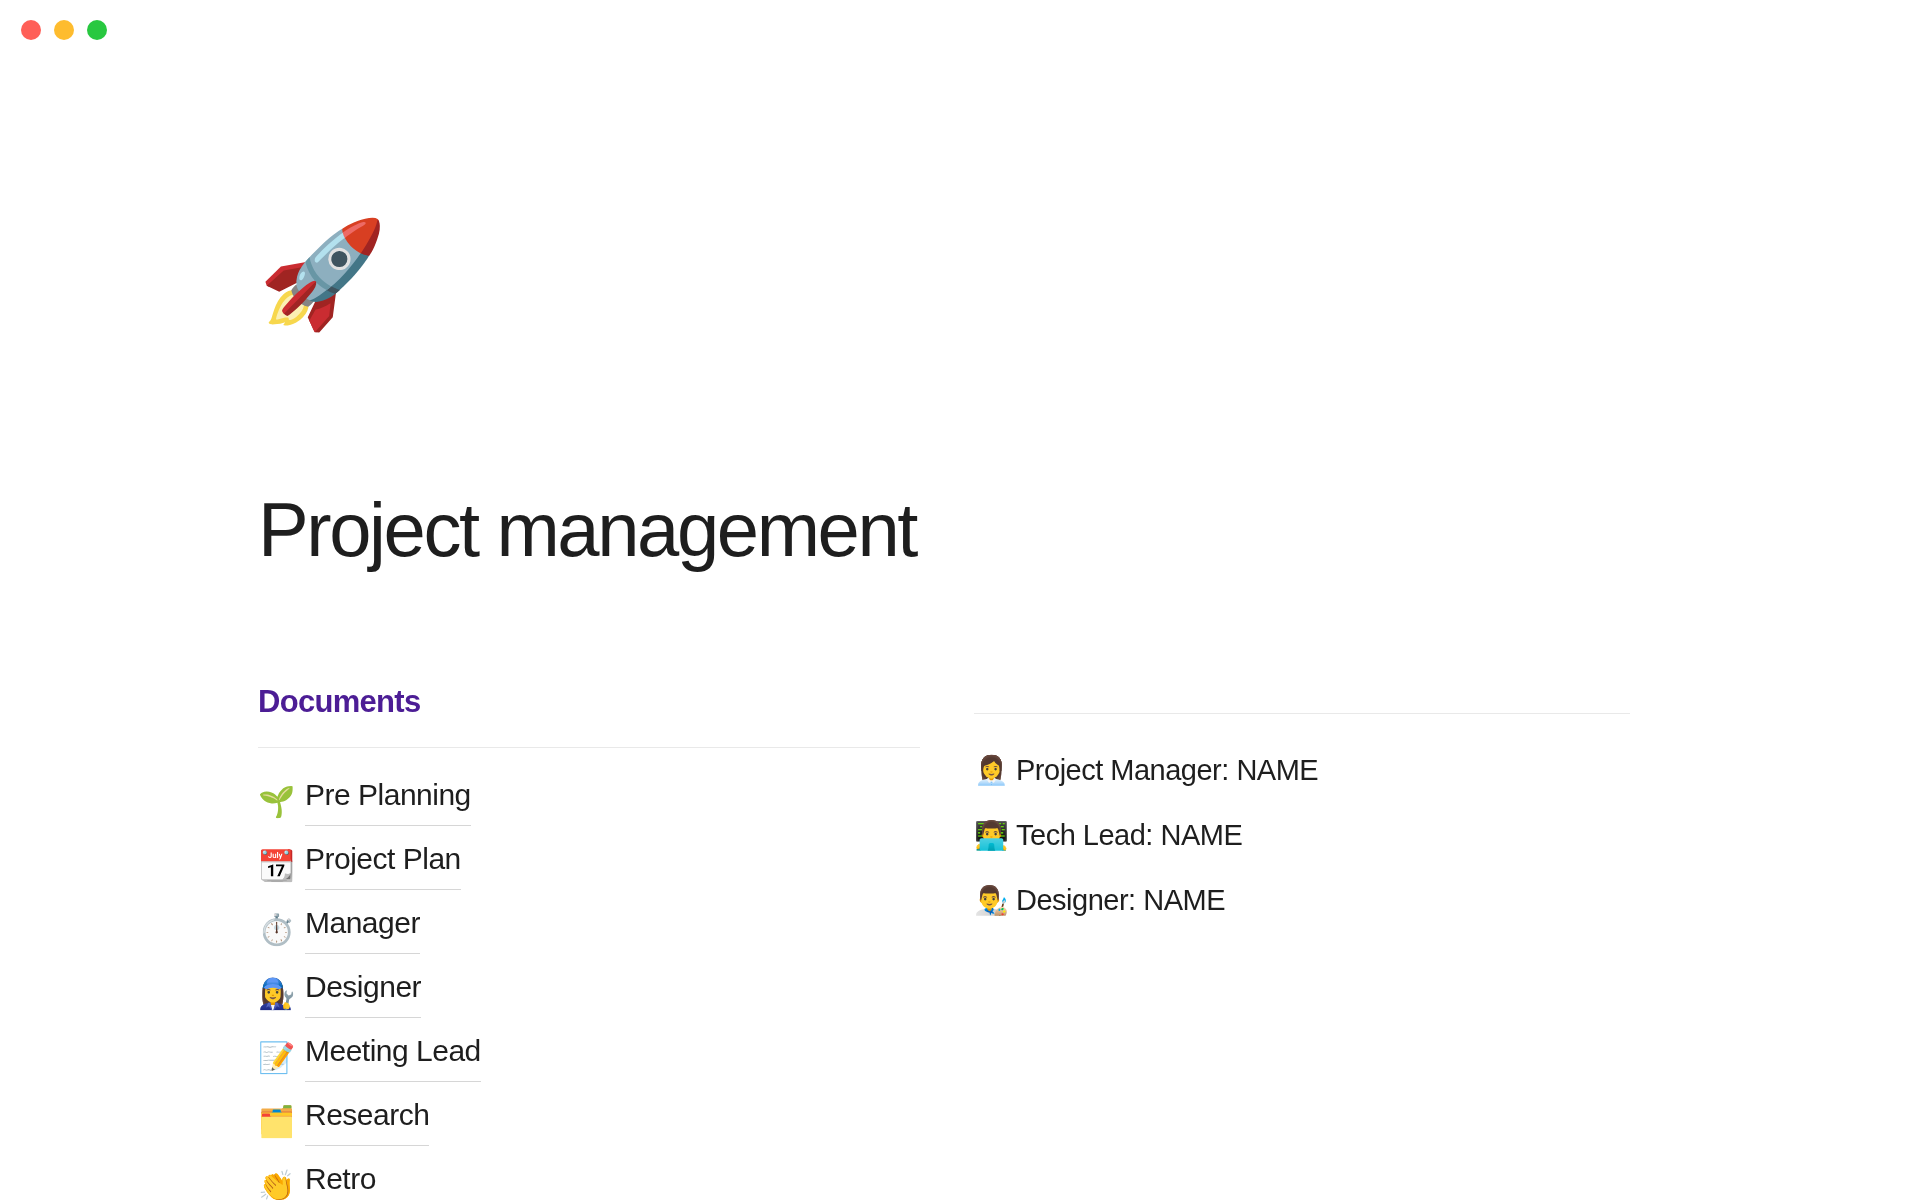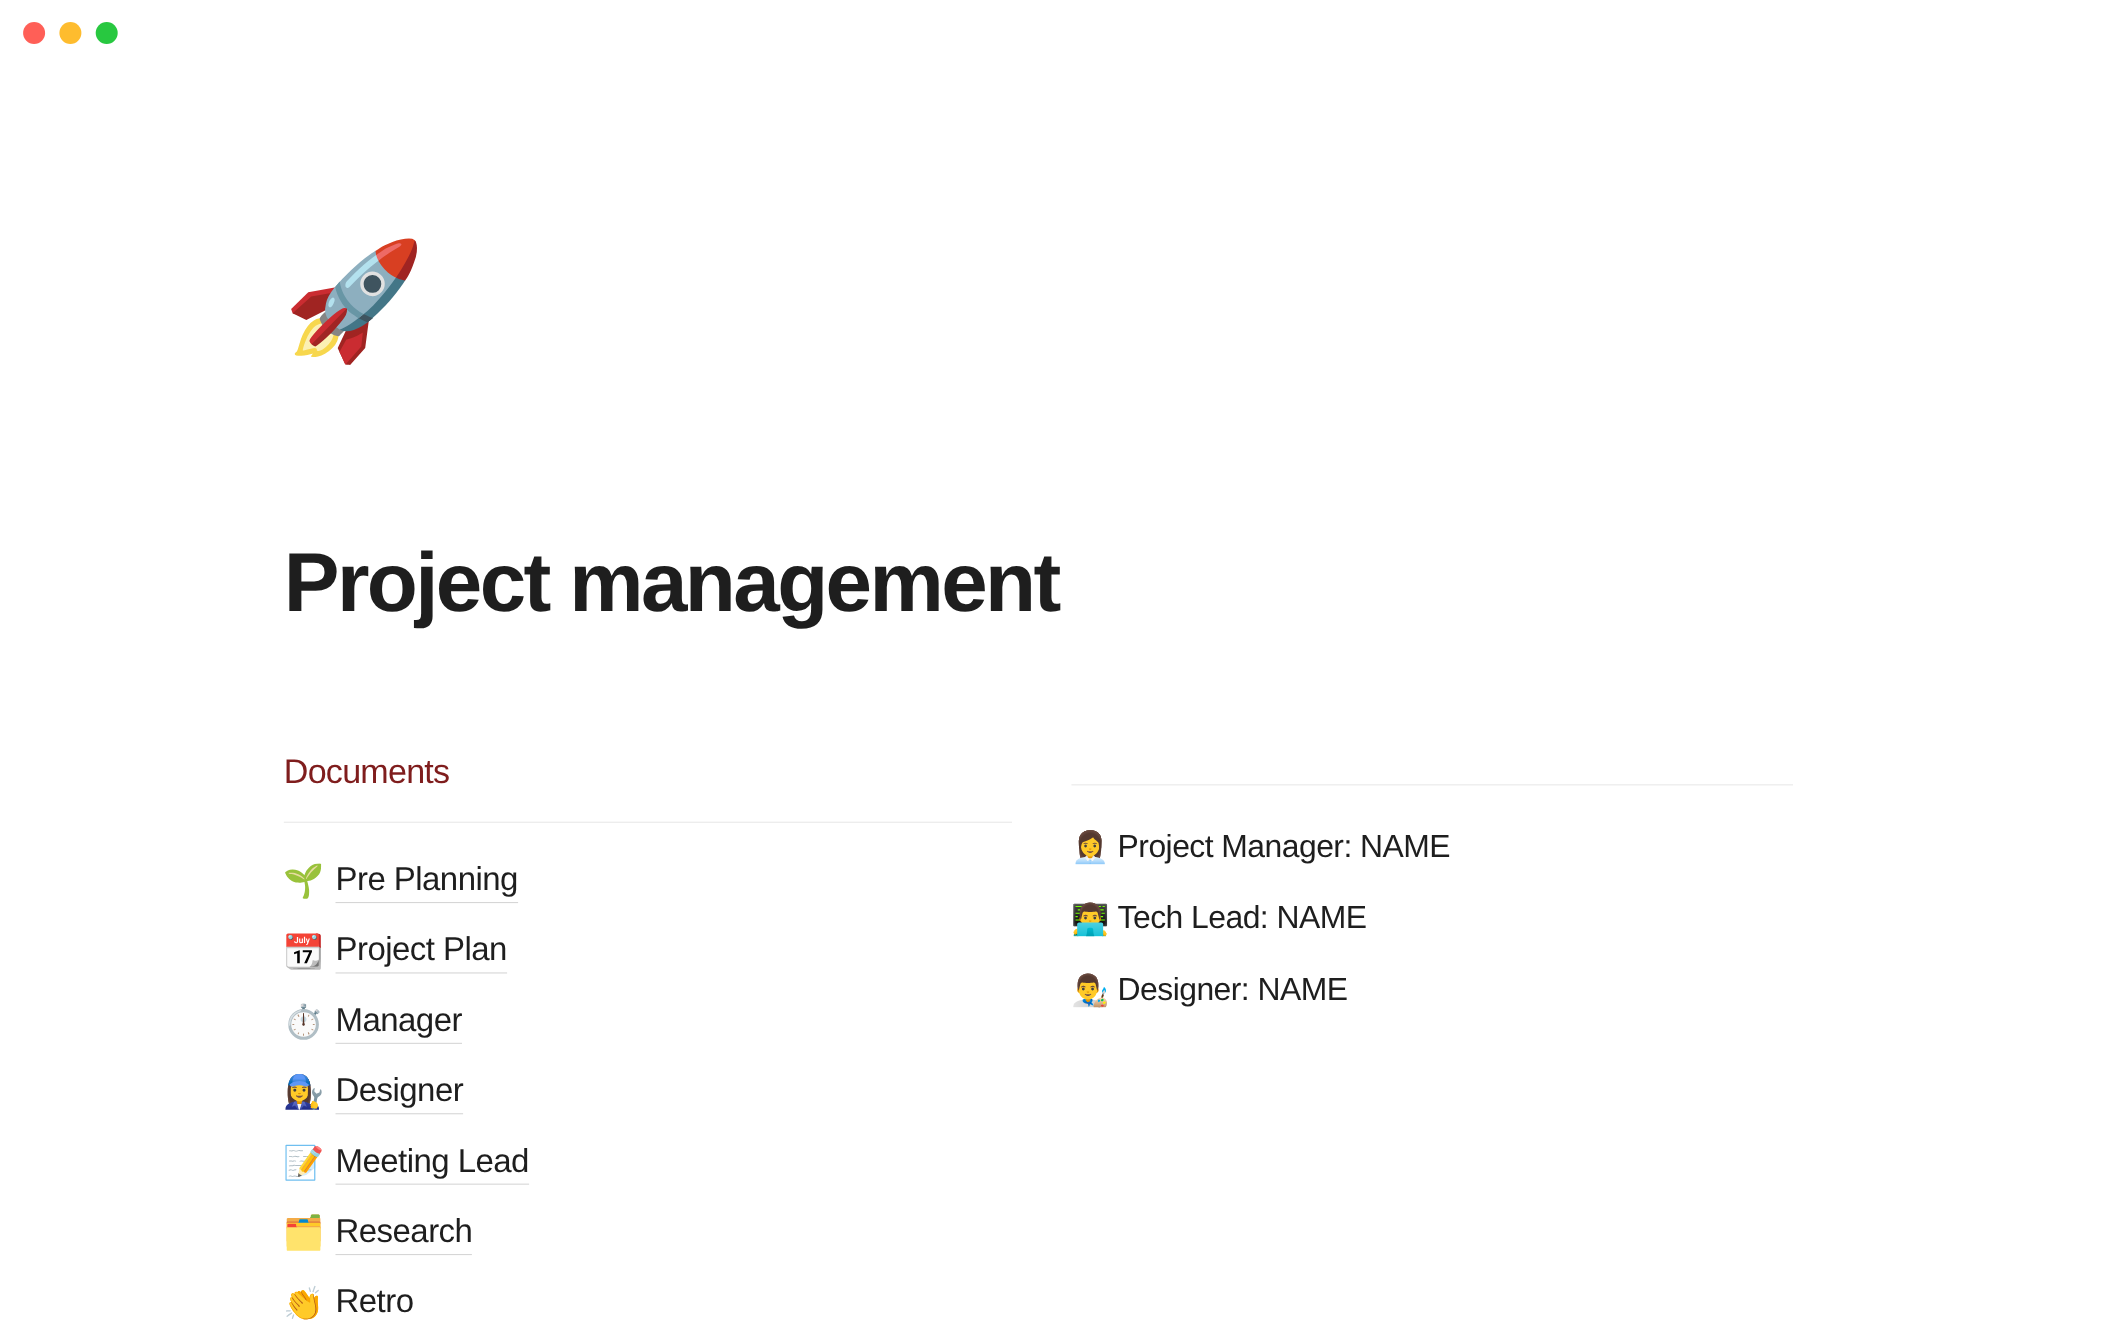--- a/index.html
+++ b/index.html
@@ -72,21 +72,21 @@
     user-select: none;
   }
 
   .page-title {
     position: absolute;
     left: 0px;
     top: 492px;
     margin: 0;
     font-size: 76px;
     line-height: 1;
-    font-weight: 700;
+    font-weight: 400;
     letter-spacing: -2.4px;
     color: #1e1e1e;
     white-space: nowrap;
   }
 
   
   .columns {
     position: absolute;
     left: 0px;
     top: 685px;
@@ -101,23 +101,23 @@
   }
 
   .col-right {
     padding-left: 6px;
   }
 
   .section-title {
     margin: 0;
     font-size: 31px;
     line-height: 1.1;
-    font-weight: 400;
+    font-weight: 700;
     letter-spacing: -0.7px;
-    color: #7f1d1d;
+    color: #4c1d95;
   }
 
   .section-divider {
     margin-top: 28px;
     height: 1px;
     background: #e9e9e9;
     width: 662px;
   }
 
   .col-right .section-divider {
@@ -149,21 +149,21 @@
   }
 
   .doc-link {
     font-size: 30px;
     line-height: 1.15;
     font-weight: 400;
     letter-spacing: -0.5px;
     color: #1e1e1e;
     text-decoration: none;
     border-bottom: 1px solid #d6d6d6;
-    padding-bottom: 3px;
+    padding-bottom: 13px;
     cursor: pointer;
     white-space: nowrap;
   }
 
   
   .team-list {
     margin: 0;
     padding: 0;
     list-style: none;
     margin-top: 24px;

